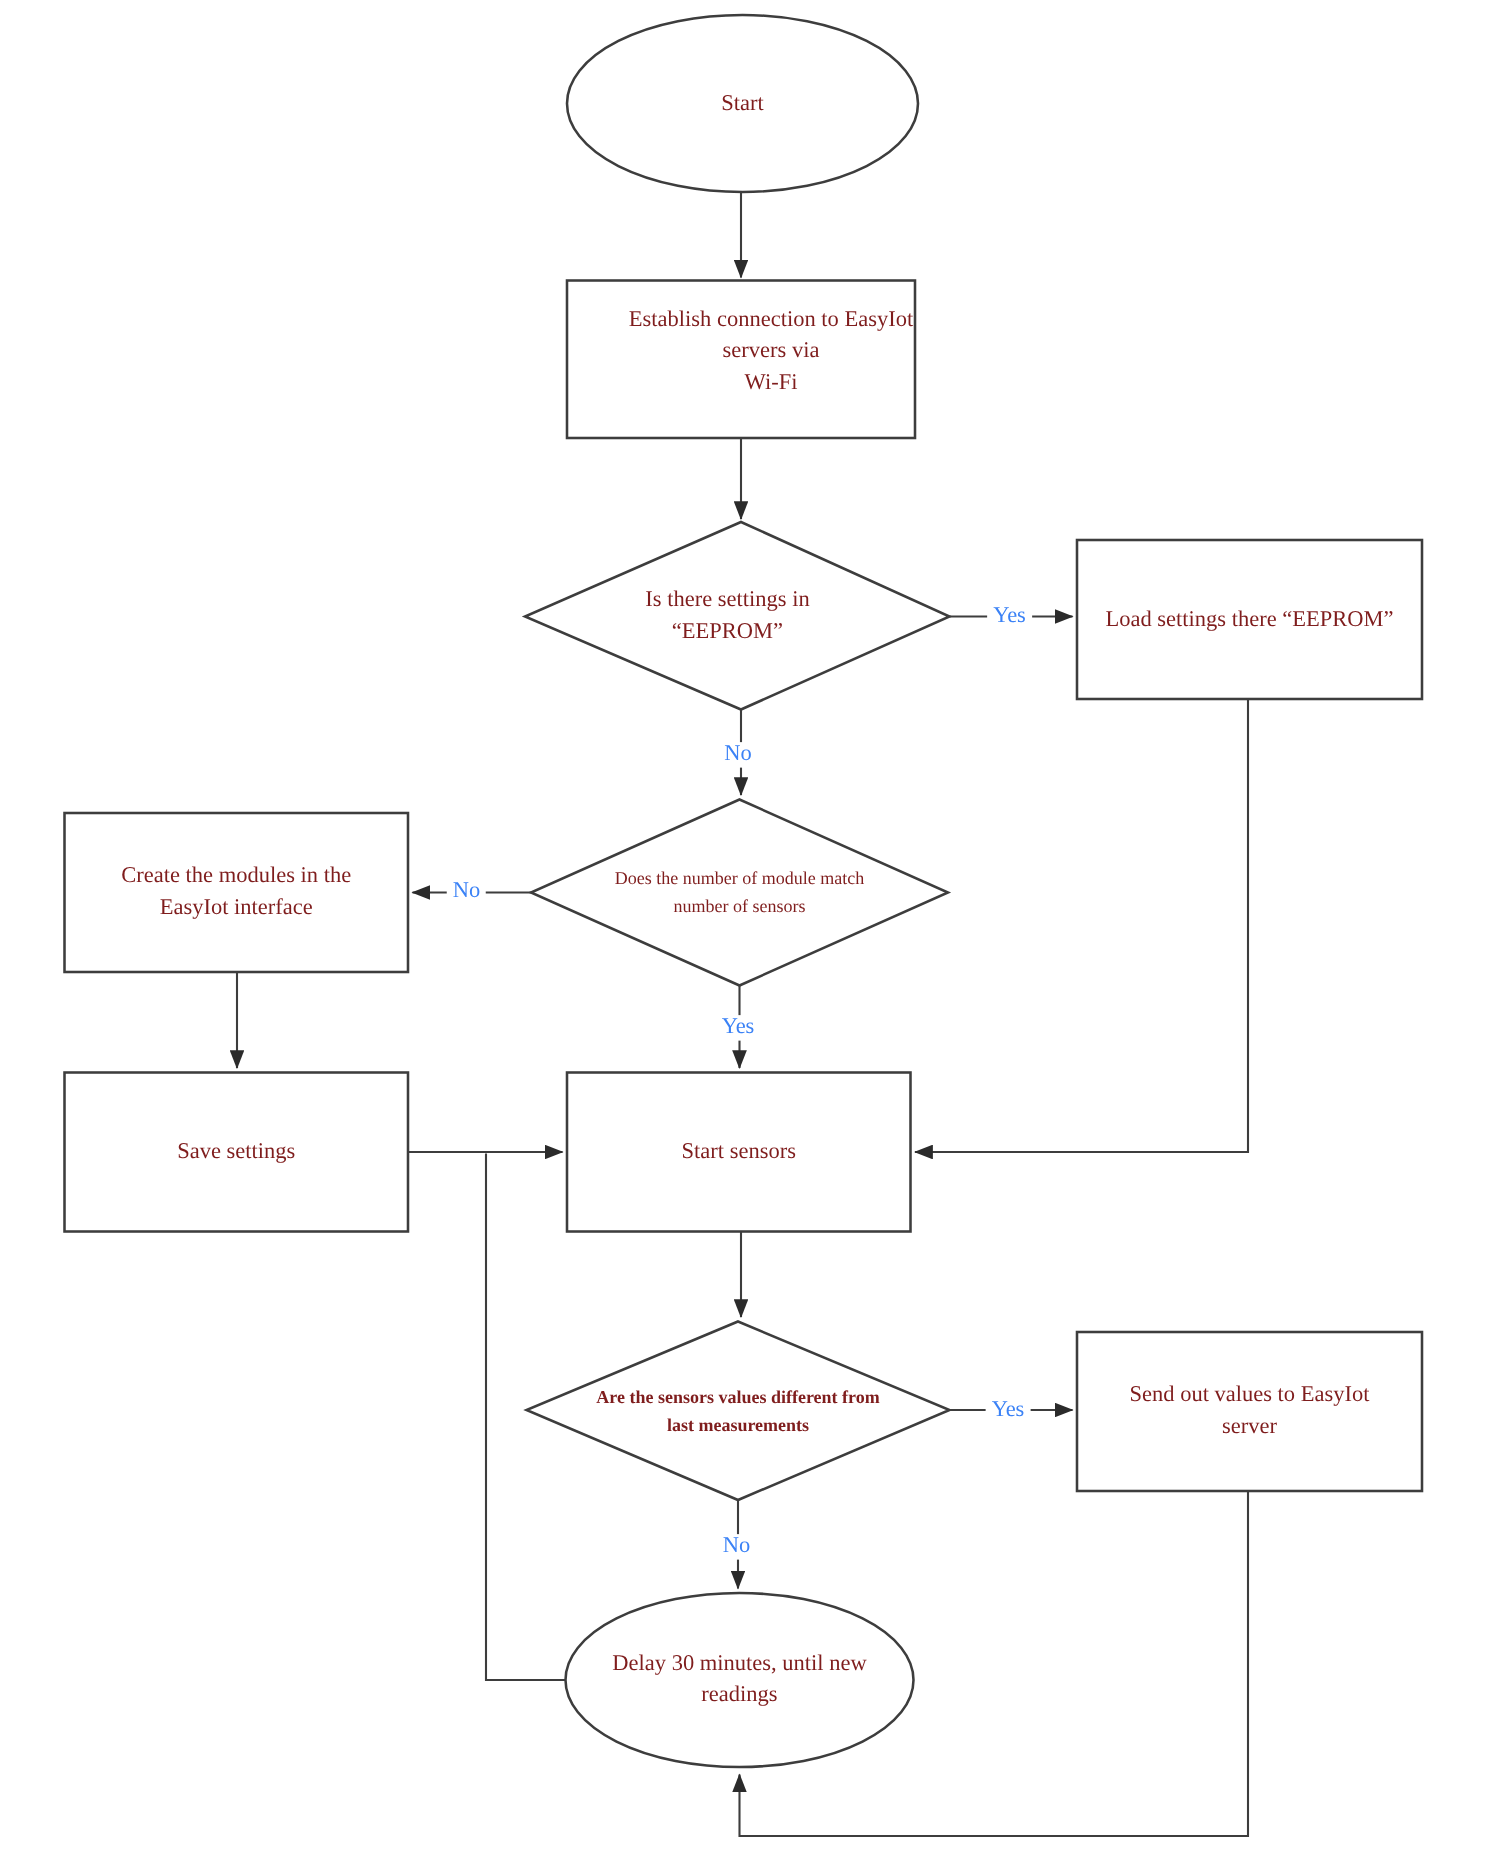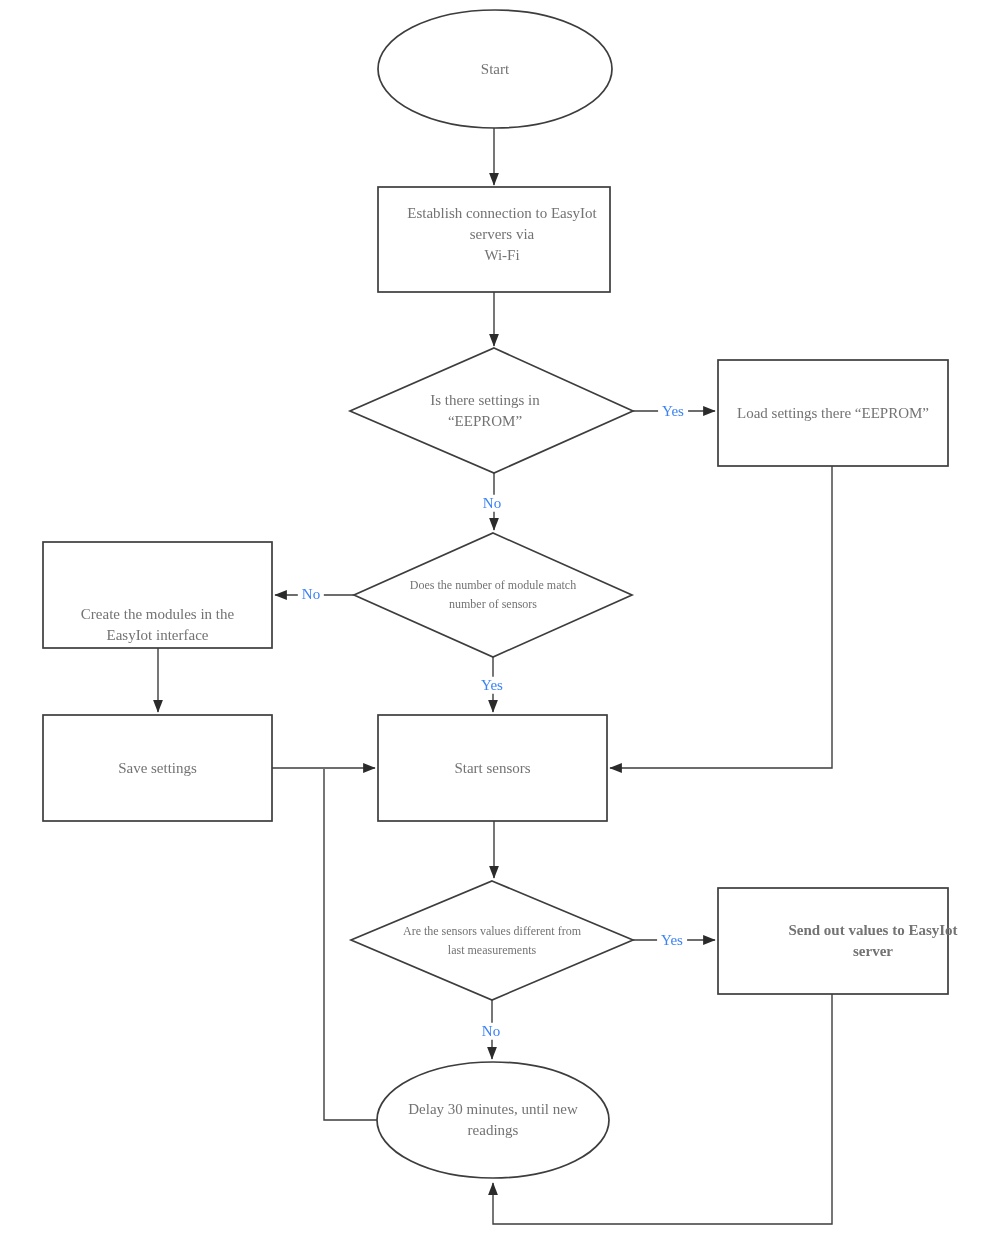--- a/index.html
+++ b/index.html
@@ -23,21 +23,21 @@
   }
   .node-label {
     position: absolute;
     display: flex;
     align-items: center;
     justify-content: center;
     text-align: center;
     white-space: pre-line;
     font-size: 15px;
     line-height: 1.4;
-    color: #737373;
+    color: #7f1d1d;
   }
   .node-label.small {
     font-size: 12px;
     line-height: 1.55;
   }
   .edge-label {
     position: absolute;
     transform: translate(-50%, -50%);
     background: #ffffff;
     padding: 0 4px;
@@ -85,43 +85,43 @@
       <path d="M494,821 V878" marker-end="url(#arrow)"></path>
       <path d="M633,940 H715" marker-end="url(#arrow)"></path>
       <path d="M492,1000 V1059" marker-end="url(#arrow)"></path>
       <path d="M832,994 V1224 H493 V1183" marker-end="url(#arrow)"></path>
       <path d="M377,1120 H324 V769"></path>
     </g>
   </svg>
 
   <div class="node-label" style="left:378px; top:10px; width:234px; height:118px;">Start</div>
 
-  <div class="node-label" style="left:386px; top:187px; width:232px; height:94px;">Establish connection to EasyIot
+  <div class="node-label" style="left:398px; top:187px; width:232px; height:94px;">Establish connection to EasyIot
 servers via
 Wi-Fi</div>
 
   <div class="node-label" style="left:351px; top:348px; width:268px; height:125px;">Is there settings in
 “EEPROM”</div>
 
   <div class="node-label" style="left:718px; top:360px; width:230px; height:106px;">Load settings there “EEPROM”</div>
 
   <div class="node-label small" style="left:364px; top:533px; width:258px; height:124px;">Does the number of module match
 number of sensors</div>
 
-  <div class="node-label" style="left:43px; top:542px; width:229px; height:106px;margin-top:30px;">Create the modules in the
+  <div class="node-label" style="left:43px; top:542px; width:229px; height:106px;">Create the modules in the
 EasyIot interface</div>
 
   <div class="node-label" style="left:43px; top:715px; width:229px; height:106px;">Save settings</div>
 
   <div class="node-label" style="left:378px; top:715px; width:229px; height:106px;">Start sensors</div>
 
-  <div class="node-label small" style="left:358px; top:881px; width:268px; height:119px;">Are the sensors values different from
+  <div class="node-label small" style="left:358px; top:881px; width:268px; height:119px;font-weight:bold;">Are the sensors values different from
 last measurements</div>
 
-  <div class="node-label" style="left:758px; top:888px; width:230px; height:106px;font-weight:bold;">Send out values to EasyIot
+  <div class="node-label" style="left:718px; top:888px; width:230px; height:106px;">Send out values to EasyIot
 server</div>
 
   <div class="node-label" style="left:377px; top:1062px; width:232px; height:116px;">Delay 30 minutes, until new
 readings</div>
 
   <div class="edge-label" style="left:673px; top:411px;">Yes</div>
 
   <div class="edge-label" style="left:492px; top:503px;">No</div>
 
   <div class="edge-label" style="left:311px; top:594px;">No</div>

